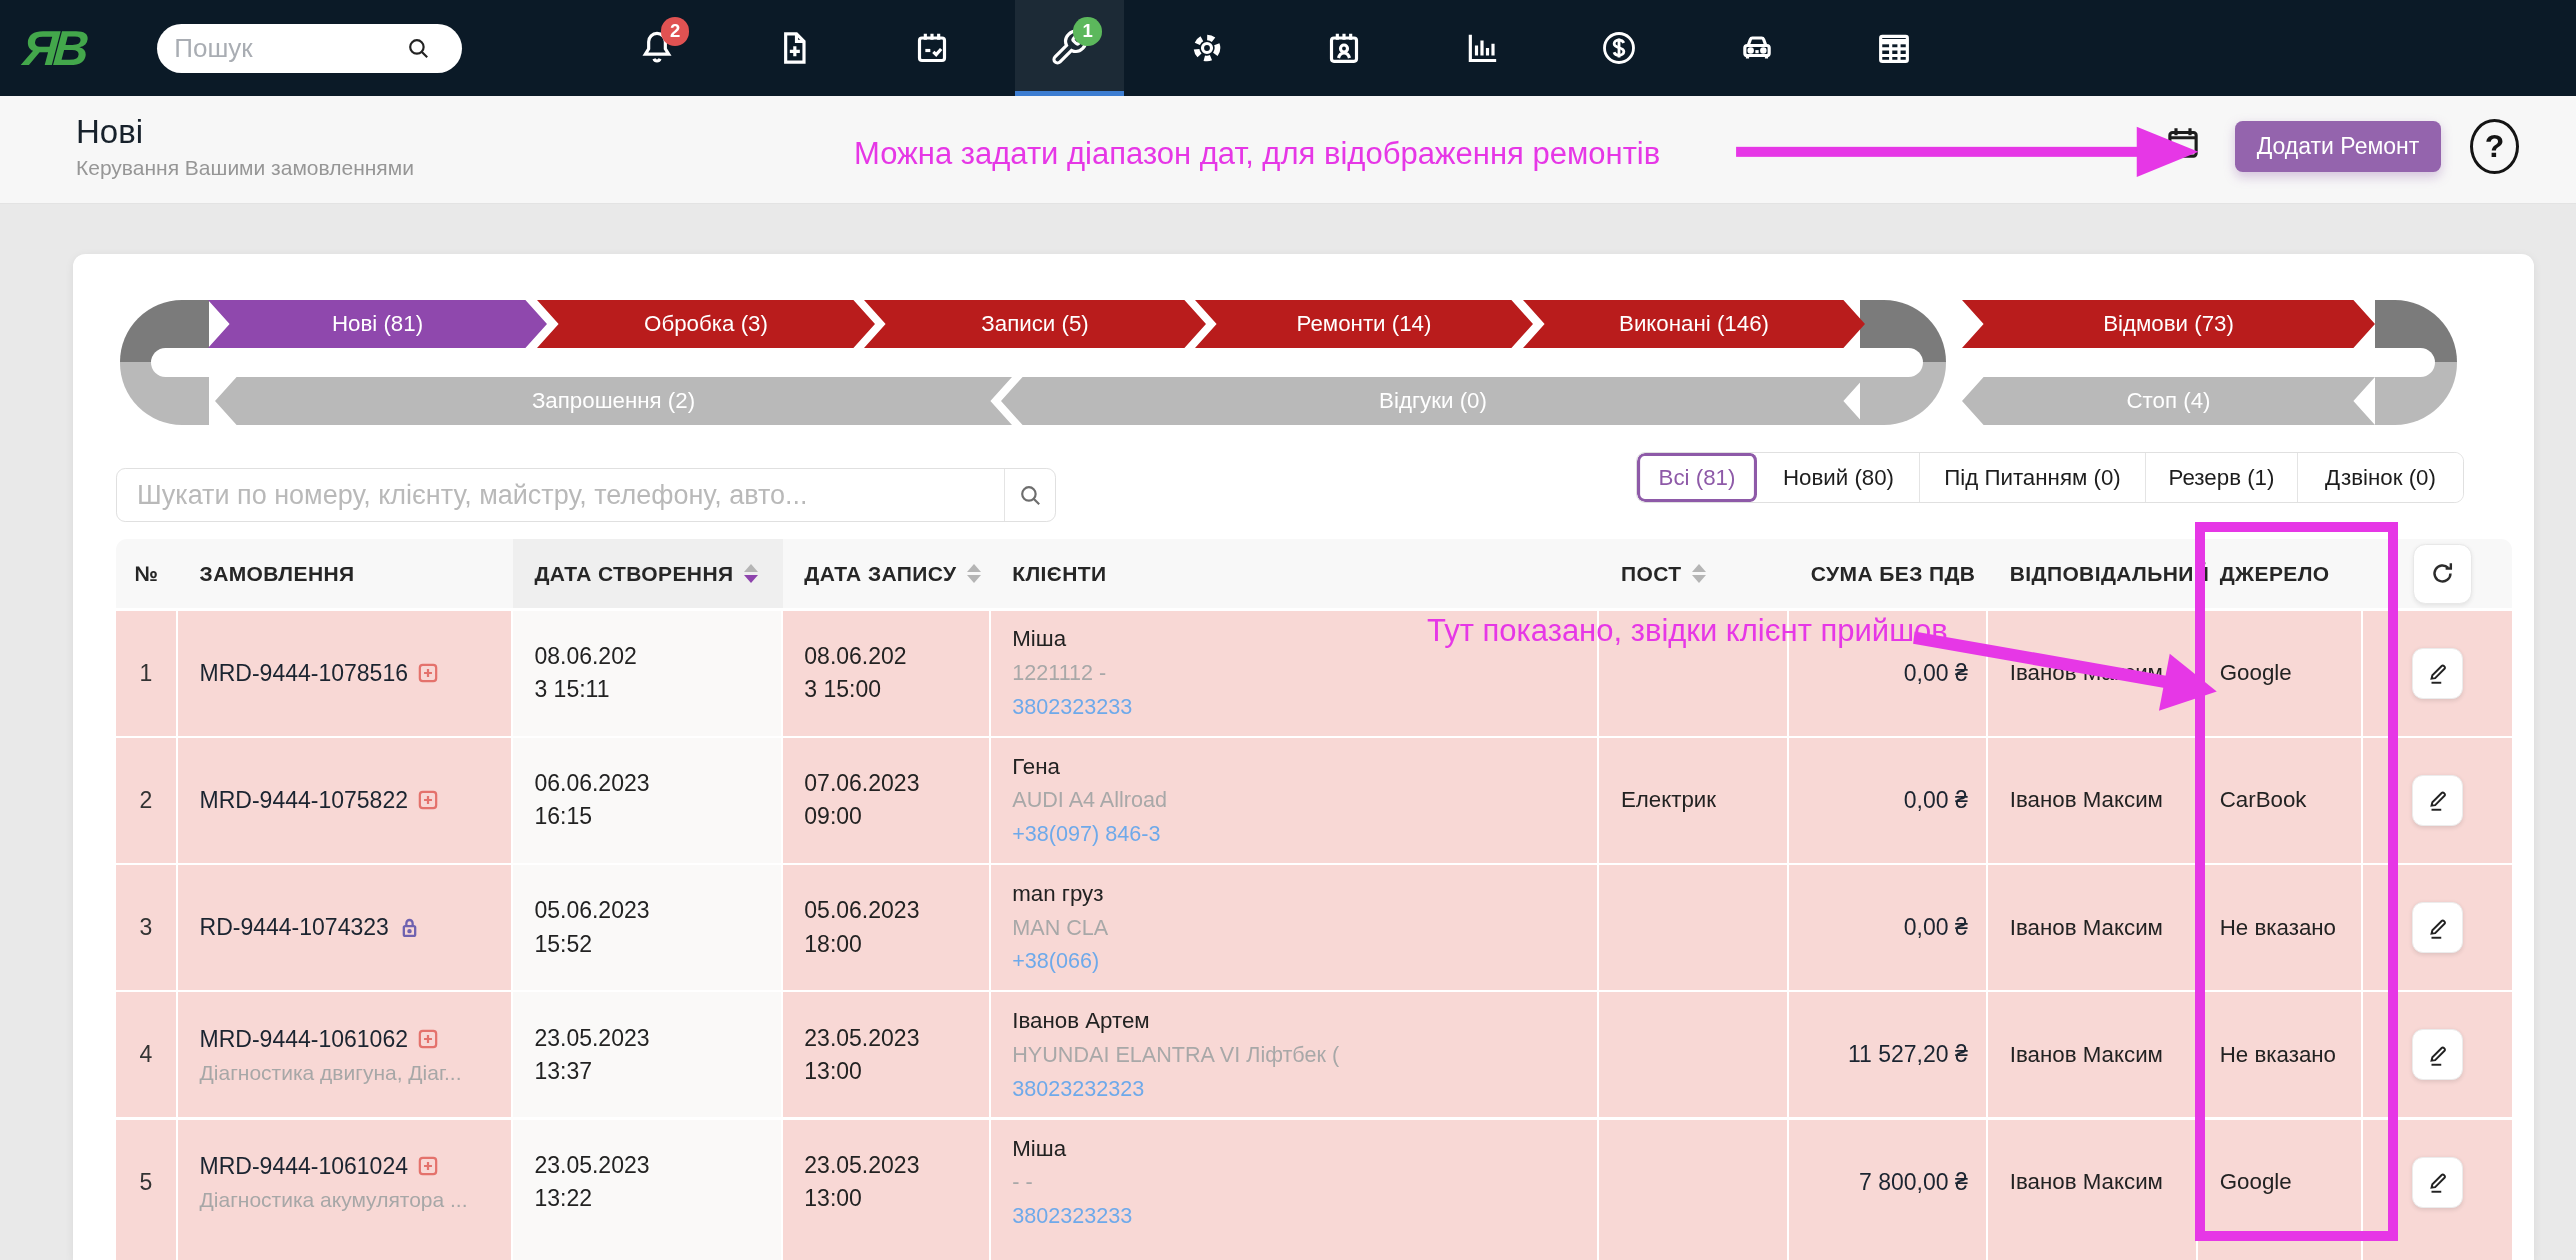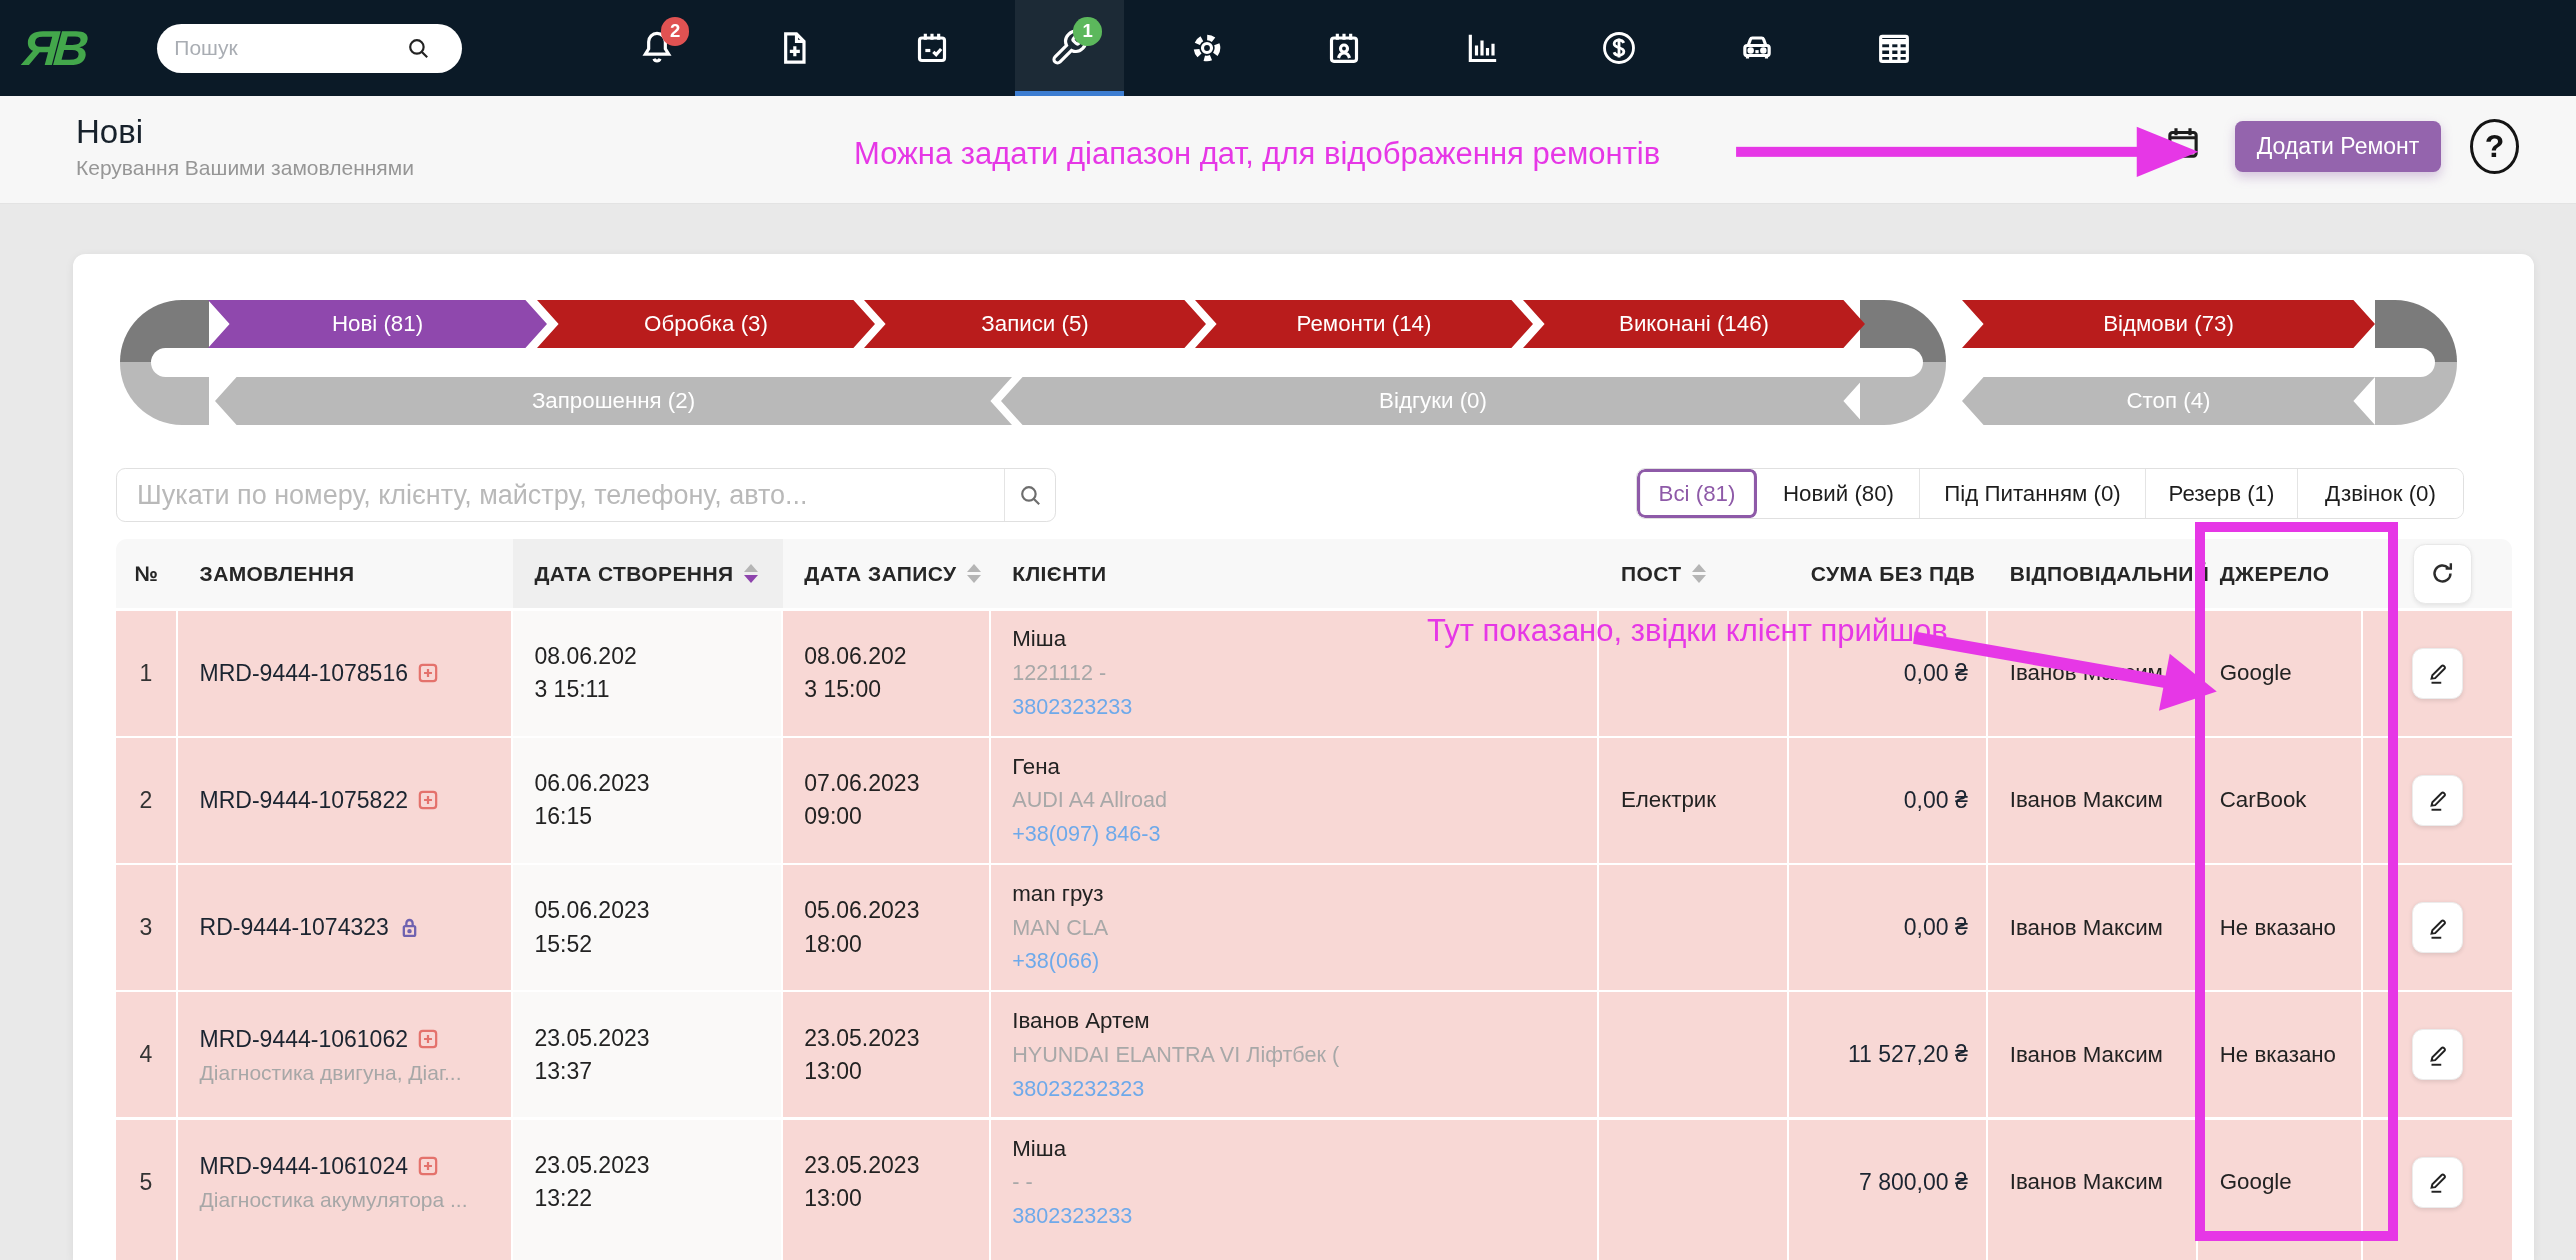--- a/index.html
+++ b/index.html
@@ -5,21 +5,21 @@
   * { margin:0; padding:0; box-sizing:border-box; }
   html,body { width:2576px; height:1260px; overflow:hidden; }
   body { font-family:"Liberation Sans","DejaVu Sans",sans-serif; background:#e9e9e9; position:relative; color:#222; }
   .abs { position:absolute; }
   .icon svg { display:block; }
 
   
   #topbar { left:0; top:0; width:2576px; height:96px; background:#0b1a27; display:flex; align-items:center; z-index:10; }
   #logo { font-size:49px; font-weight:800; font-style:italic; letter-spacing:-5.4px; color:#43a74b; margin-left:23px; transform:skewX(-4deg); }
   #topsearch { margin-left:74px; width:305px; height:49px; background:#fff; border-radius:25.4px; display:flex; align-items:center; padding:0 17px; }
-  #topsearch input { border:none; outline:none; font-size:21px; width:231px; color:#333; font-family:inherit; background:transparent; }
+  #topsearch input { border:none; outline:none; font-size:26px; width:231px; color:#333; font-family:inherit; background:transparent; }
   #topsearch input::placeholder { color:#a9adb3; }
   #nav { position:absolute; left:602px; top:0; height:96px; display:flex; }
   .nav-tile { width:109px; height:96px; display:flex; align-items:center; justify-content:center; position:relative; margin-right:28.5px; cursor:pointer; }
   .nav-tile.active { background:rgba(255,255,255,0.07); }
   .nav-tile.active::after { content:""; position:absolute; left:0; bottom:0; width:100%; height:5.4px; background:#3c7dd1; }
   .nav-tile .icon { color:#fff; }
   .nav-tile svg { width:40px; height:40px; }
   .nav-badge { position:absolute; top:17px; right:21.6px; min-width:28.5px; height:28.5px; border-radius:50%; color:#fff; font-size:18.5px; display:flex; align-items:center; justify-content:center; font-weight:600; }
   #userbox { position:absolute; right:26px; top:0; height:96px; display:flex; align-items:center; gap:20px; }
   #avatar { width:48px; height:48px; border-radius:50%; background:#66bb69; display:flex; align-items:center; justify-content:center; color:#fff; }
@@ -48,21 +48,21 @@
   .chev.active { background:#8f48ad; }
   .bend { position:absolute; top:0; height:125px; background:linear-gradient(to bottom, #7b7b7b 0 50%, #b9b9b9 50% 100%); }
   .bend-gap { position:absolute; top:48px; height:29px; background:#fff; }
 
   
   #list-search { left:116px; top:468px; width:940px; height:54px; background:#fff; border:1.5px solid #e0e0e0; border-radius:9.2px; display:flex; align-items:center; z-index:2; }
   #list-search input { flex:1; border:none; outline:none; font-size:27px; padding:0 20px; color:#333; font-family:inherit; background:transparent; }
   #list-search input::placeholder { color:#b9b9b9; }
   #list-search .search-btn { width:51px; height:100%; border-left:1.5px solid #e4e4e4; display:flex; align-items:center; justify-content:center; color:#6d6d6d; cursor:pointer; }
   #list-search .search-btn svg { width:26px; height:26px; }
-  #filter-tabs { left:1636px; top:468px; height:51px; display:flex; background:#fff; border:1.5px solid #e0e0e0; border-radius:9.2px; overflow:hidden; z-index:2; }
+  #filter-tabs { left:1636px; top:452px; height:51px; display:flex; background:#fff; border:1.5px solid #e0e0e0; border-radius:9.2px; overflow:hidden; z-index:2; }
   .ftab { display:flex; align-items:center; justify-content:center; font-size:22.3px; color:#1d1d1d; border-right:1.5px solid #e4e4e4; cursor:pointer; background:#fff; }
   .ftab:last-child { border-right:none; }
   .ftab.active { color:#8e5aa8; box-shadow:inset 0 0 0 3.1px #8e5aa8; border-radius:7.7px; border-right-color:transparent; }
 
   
   #thead { left:116px; top:539px; width:2396px; height:69px; display:flex; background:#f8f8f8; border-radius:10.8px 10.8px 0 0; z-index:2; }
   .hcell { display:flex; align-items:center; font-size:21px; font-weight:700; color:#262626; padding-left:21.6px; letter-spacing:0.4px; gap:10.8px; }
   .hcell.sorted { background:#efefef; }
   .hcell.actions { justify-content:center; padding-left:0; }
   .sort { display:inline-flex; flex-direction:column; gap:3.9px; }

